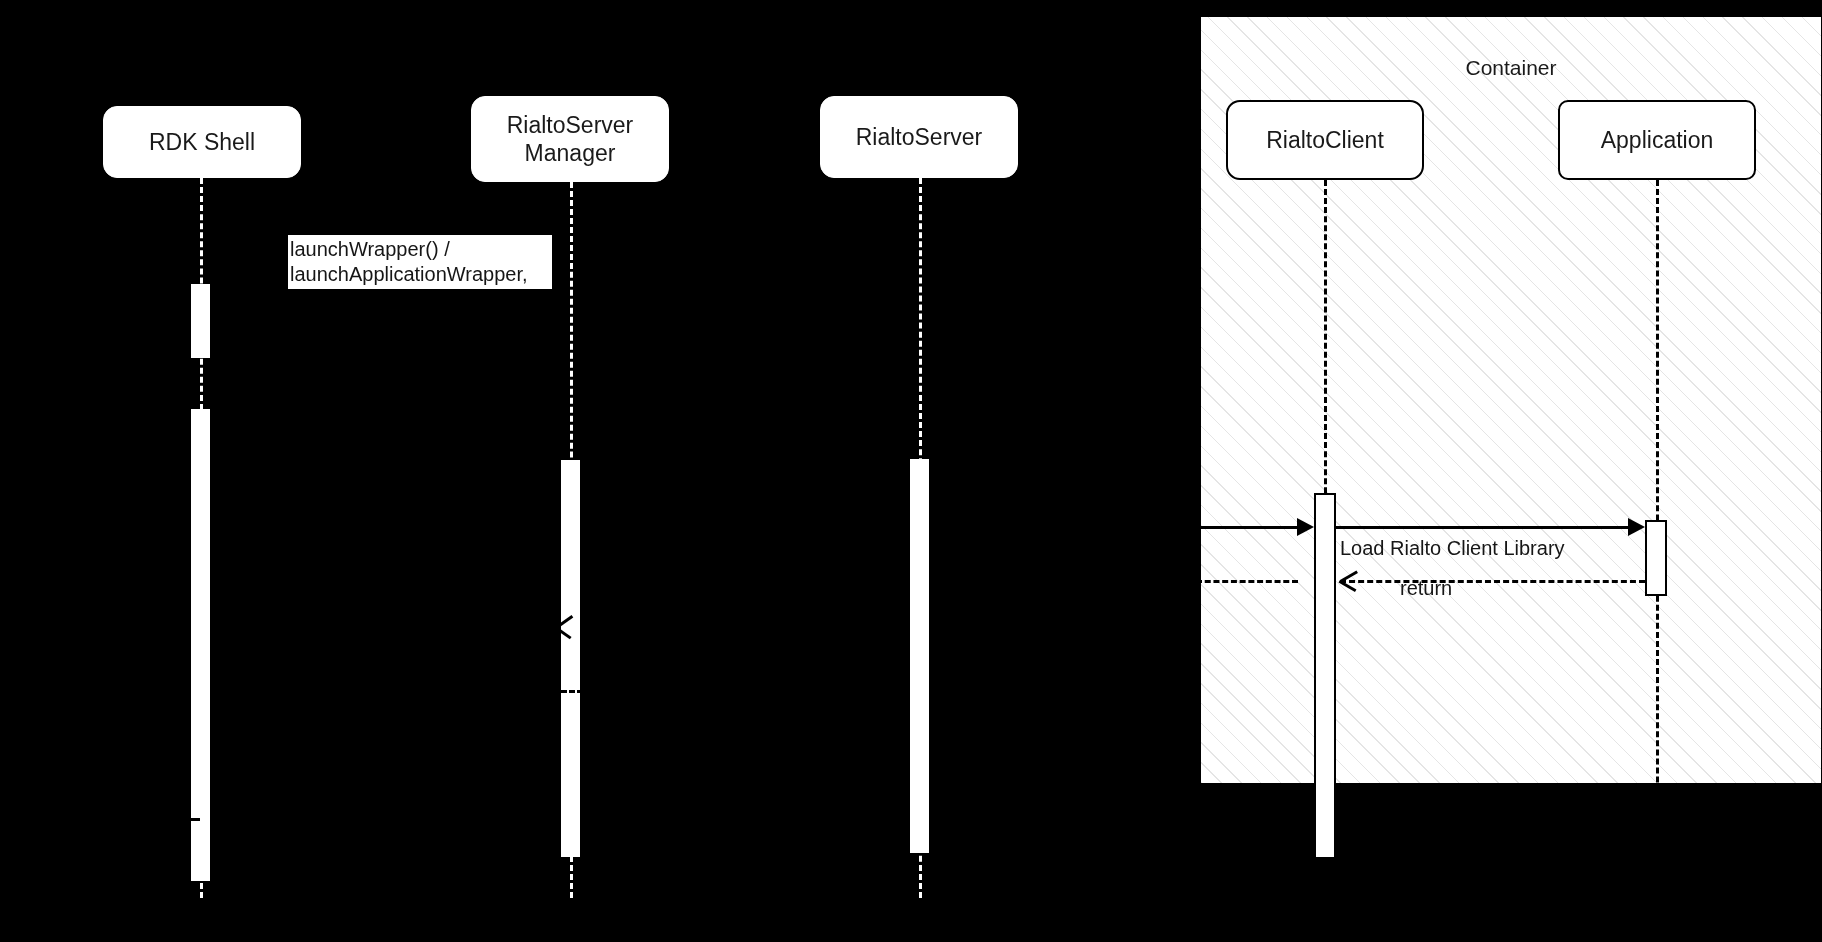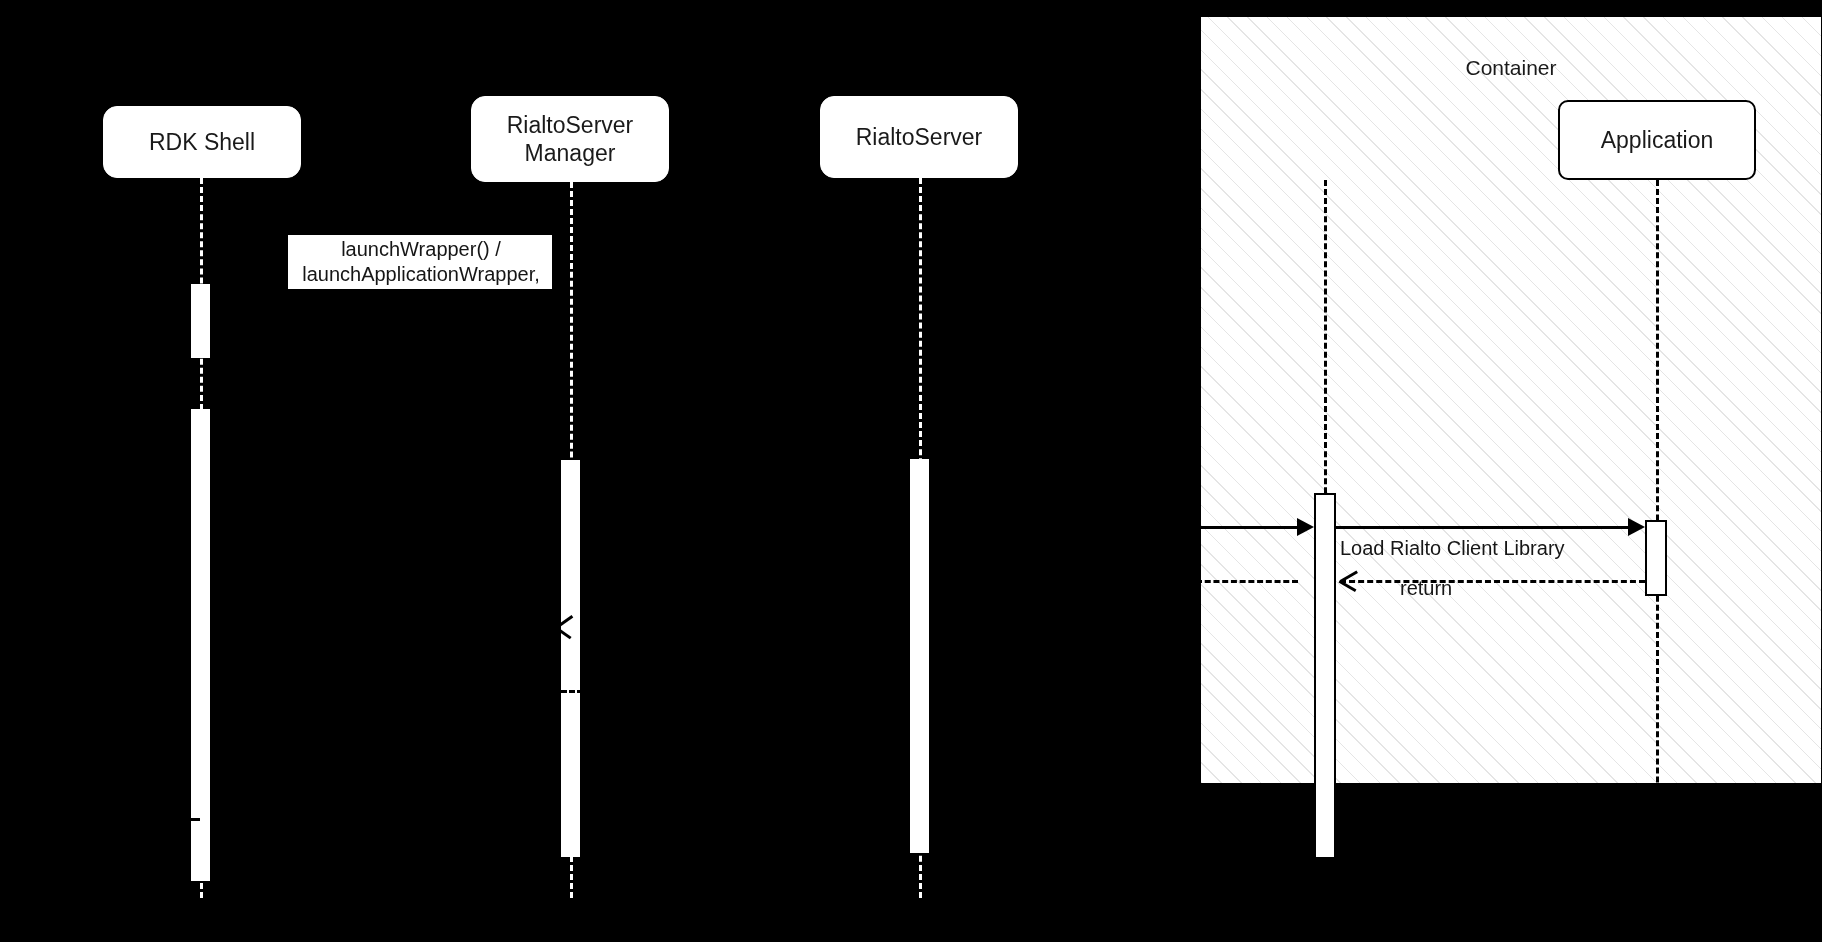--- a/index.html
+++ b/index.html
@@ -161,21 +161,21 @@
   <div class="activation plain" style="left:191px; top:409px; width:19px; height:472px;"></div>
 
   <div class="activation plain" style="left:561px; top:460px; width:19px; height:397px;"></div>
 
   <div class="activation plain" style="left:910px; top:459px; width:19px; height:394px;"></div>
 
   <div class="activation outlined" style="left:1314px; top:493px; width:22px; height:366px;"></div>
 
   <div class="activation outlined" style="left:1645px; top:520px; width:22px; height:76px;"></div>
 
-  <div class="msg-label on-dark clip" style="left:288px; top:235px; width:262px; text-align:center; padding:2px 0 2px 2px;">
+  <div class="msg-label on-dark clip" style="left:288px; top:235px; width:262px; text-align:left; padding:2px 0 2px 2px;">
     <span class="l1">launchWrapper() /</span>
     <span class="l2">launchApplicationWrapper,</span>
   </div>
 
 
   <div class="open-arrow" style="left:556px; top:626px;">
     <span style="transform-origin:0 0; transform:rotate(35deg);"></span>
     <span style="transform-origin:0 0; transform:rotate(-35deg);"></span>
   </div>
   <div class="msg-line dashed-dark" style="left:561px; top:690px; width:22px;"></div>
@@ -208,18 +208,21 @@
 
   <div class="participant filled" style="left:471px; top:96px; width:198px; height:86px; flex-direction:column;">
     <span>RialtoServer</span>
     <span>Manager</span>
   </div>
 
   <div class="participant filled" style="left:820px; top:96px; width:198px; height:82px;">
     <span>RialtoServer</span>
   </div>
 
+  <div class="participant outlined" style="left:1226px; top:100px; width:198px; height:80px;">
+    <span>RialtoClient</span>
+  </div>
 
   <div class="participant outlined" style="left:1558px; top:100px; width:198px; height:80px;border-radius:10px;">
     <span>Application</span>
   </div>
 
 </div>
 
 </body></html>

